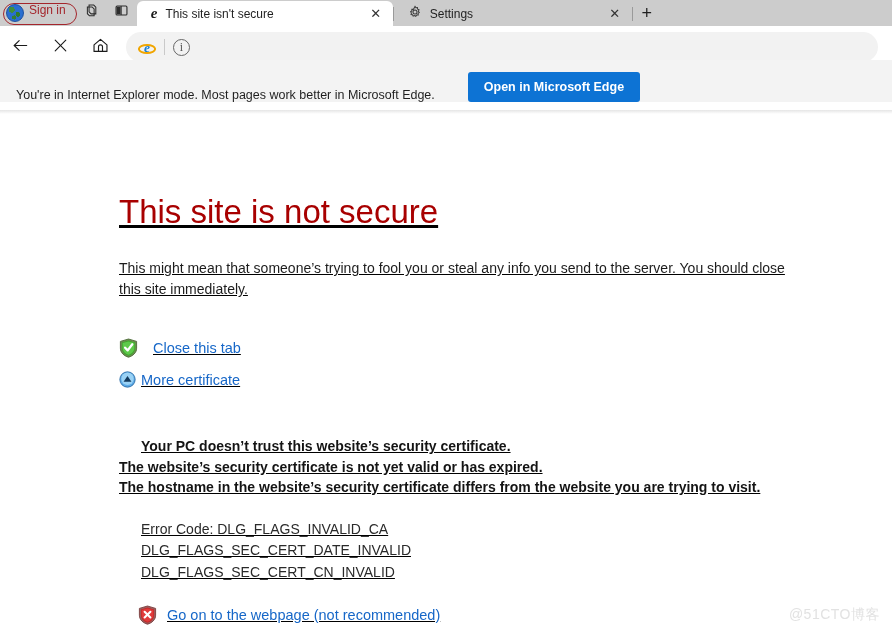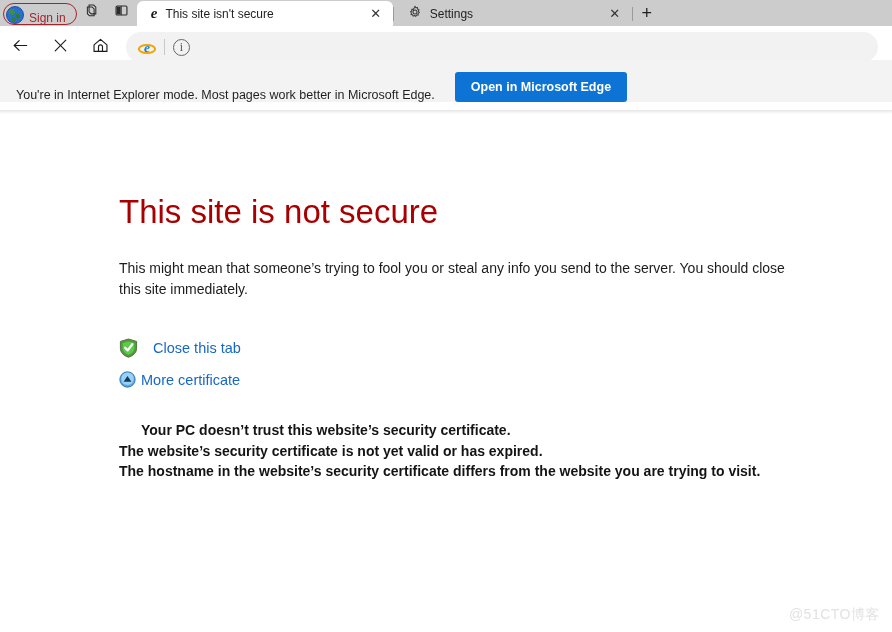--- a/index.html
+++ b/index.html
@@ -24,21 +24,21 @@
     position: absolute;
     left: 0; top: 0;
     width: 892px; height: 26px;
     background: #cccccc;
     display: flex;
     align-items: flex-end;
   }
 
   .signin-pill {
     display: flex;
-    align-items: flex-end;
+    align-items: flex-start;
     gap: 5px;
     height: 22px;
     margin-left: 3px;
     margin-bottom: 1px;
     padding: 0 10px 0 2px;
     border: 1px solid #a4262c;
     border-radius: 12px;
     background: transparent;
     cursor: pointer;
   }
@@ -201,21 +201,21 @@
     display: flex;
     align-items: flex-end;
     padding: 0 16px;
   }
   .notice-text {
     font-size: 12.5px;
     color: #1f1f1f;
     flex: 0 0 auto;
   }
   .edge-btn {
-    margin-left: 20px;
+    margin-left: 33px;
     background: #0d73d4;
     color: #ffffff;
     border: none;
     border-radius: 3px;
     height: 30px;
     padding: 0 16px;
     font-family: "Liberation Sans", sans-serif;
     font-size: 12.5px;
     font-weight: 700;
     cursor: pointer;
@@ -228,21 +228,21 @@
   }
 
   
   .page {
     position: absolute;
     left: 0; top: 114px;
     width: 892px; height: 518px;
     background: #ffffff;
     overflow: hidden;
   }
-  .page-inner { padding: 80px 16px 0 119px; }
+  .page-inner { padding: 80px 16px 0 119px; text-decoration: underline; }
 
   .err-title {
     font-size: 33px;
     font-weight: 300;
     color: #a80000;
     letter-spacing: 0px;
     line-height: 1.1;
   }
 
   .err-body {
@@ -274,21 +274,21 @@
     flex: 0 0 auto;
   }
   .shield svg { display: block; }
 
   .circle-arrow {
     width: 17px; height: 17px;
     flex: 0 0 auto;
   }
 
   .cert-block {
-    margin-top: 32px;
+    margin-top: 48px;
     font-size: 14px;
     font-weight: 700;
     color: #141414;
     line-height: 1.45;
     max-width: 700px;
   }
   .cert-block .indent { padding-left: 22px; }
 
   .codes {
     margin-top: 22px;
@@ -451,20 +451,39 @@
         </span>
         <span class="action-link">More certificate</span>
       </div>
 
       <div class="cert-block">
         <div class="indent">Your PC doesn’t trust this website’s security certificate.</div>
         <div>The website’s security certificate is not yet valid or has expired.</div>
         <div>The hostname in the website’s security certificate differs from the website you are trying to visit.</div>
       </div>
 
-
+      <div class="codes">
+        <div>Error Code: DLG_FLAGS_INVALID_CA</div>
+        <div>DLG_FLAGS_SEC_CERT_DATE_INVALID</div>
+        <div>DLG_FLAGS_SEC_CERT_CN_INVALID</div>
+      </div>
+
+      <div class="goon-row">
+        <span class="shield">
+          <svg width="19" height="20" viewBox="0 0 19 20">
+            <path d="M9.5 1 L17.6 3.4 L17.6 10.2 C17.6 14.8 13.9 17.9 9.5 19.2 C5.1 17.9 1.4 14.8 1.4 10.2 L1.4 3.4 Z" fill="#9b6060" stroke="#7a3c3c" stroke-width="0.9"></path>
+            <path d="M9.5 2.6 L16.1 4.5 L16.1 10.2 C16.1 14 13.1 16.6 9.5 17.7 C5.9 16.6 2.9 14 2.9 10.2 L2.9 4.5 Z" fill="#c62828"></path>
+            <path d="M9.5 3.4 L15.3 5.0 L15.3 10.1 C15.3 13.4 12.7 15.8 9.5 16.8 C6.3 15.8 3.7 13.4 3.7 10.1 L3.7 5.0 Z" fill="#e03b3b"></path>
+            <g stroke="#ffffff" stroke-width="2.1" stroke-linecap="round">
+              <line x1="6.6" y1="6.8" x2="12.4" y2="12.4"></line>
+              <line x1="12.4" y1="6.8" x2="6.6" y2="12.4"></line>
+            </g>
+          </svg>
+        </span>
+        <span class="goon-link">Go on to the webpage (not recommended)</span>
+      </div>
 
     </div>
 
     <div class="watermark">@51CTO博客</div>
   </div>
 
 </div>
 
 </body></html>

